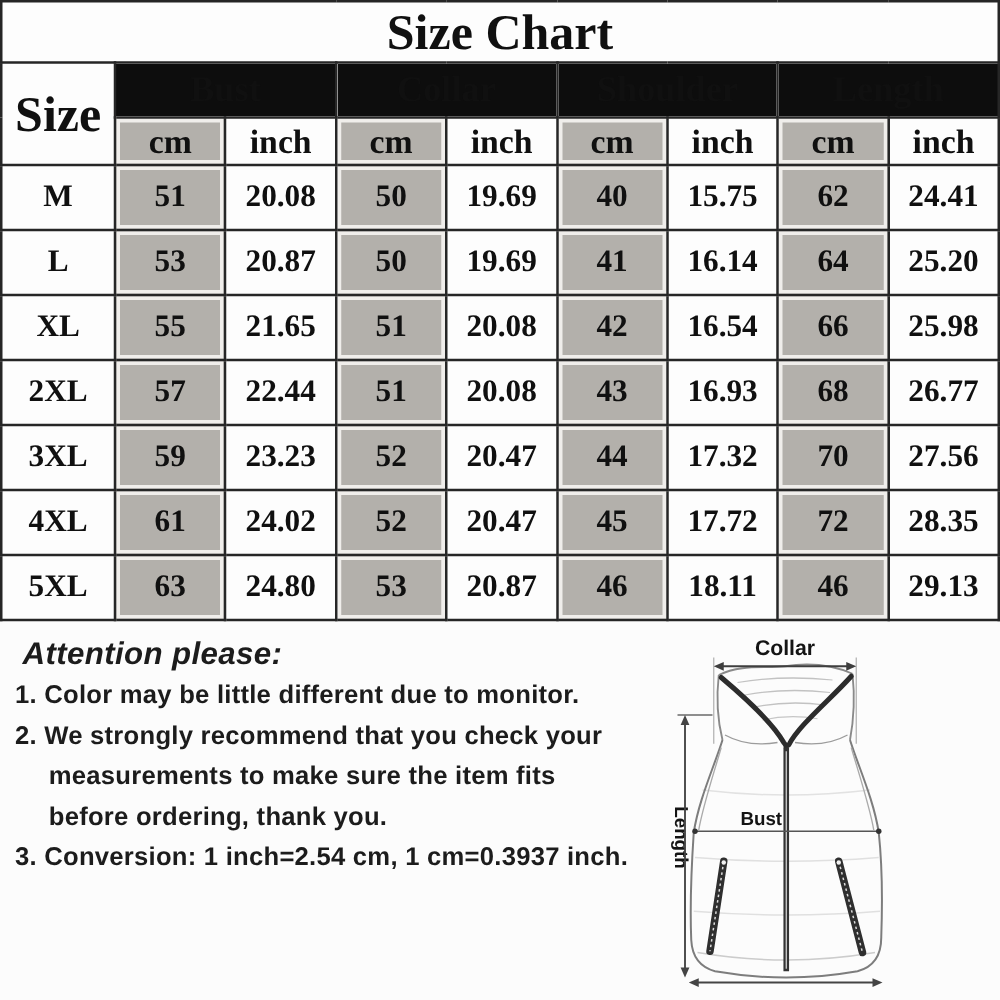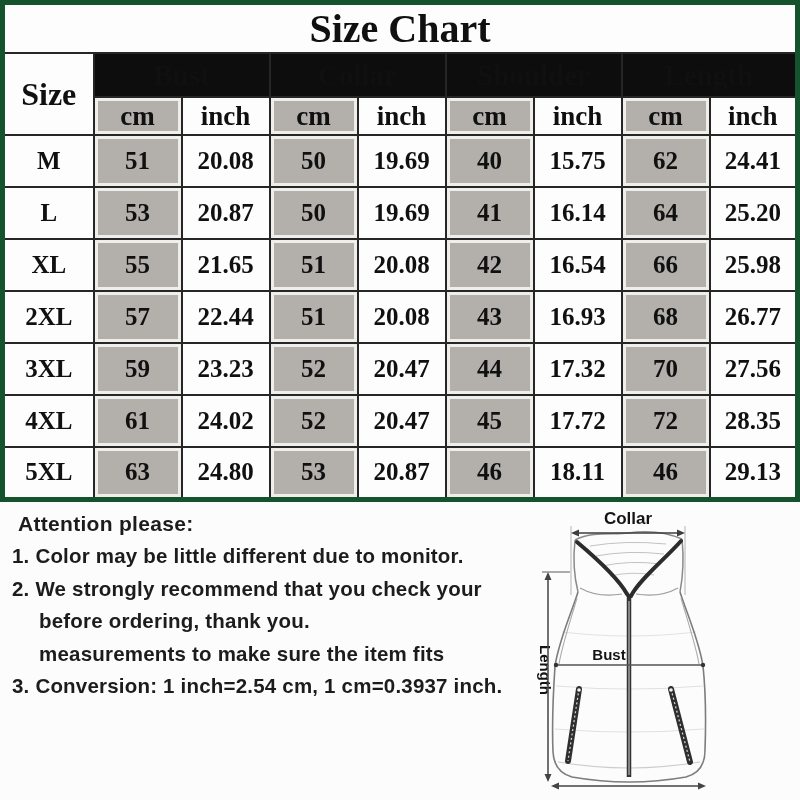--- a/index.html
+++ b/index.html
@@ -10,43 +10,43 @@
     font-family: "Liberation Serif", serif;
   }
   .sheet {
     position: relative; width: 800px; height: 800px;
     overflow: hidden; background: var(--page-bg, #fcfcfc);
   }
 
   
   table.sc {
     border-collapse: collapse; width: 800px; table-layout: fixed;
-    border: 5px solid #14532d;
+    border: 1px solid #14532d;
   }
   table.sc td {
     border: 2px solid #262626;
     text-align: center; vertical-align: middle;
     font-weight: bold; color: #101010; padding: 0;
     overflow: hidden; white-space: nowrap;
   }
   .title-cell  { height: 47px; font-size: 40px; background: #fdfdfd; }
   .group-cell  { height: 44px; background: var(--header-black, #0d0d0d); color: #f6f6f6; font-size: 29px; }
-  .corner-cell { background: #fdfdfd; font-size: 32px; }
+  .corner-cell { background: #fdfdfd; font-size: 40px; }
   .unit-cell   { height: 38px; font-size: 27px; }
   .data-row td { height: 52px; font-size: 25px; }
   .size-cell   { font-size: 27px; }
   .g { background: var(--cell-gray, #b3b0ab); box-shadow: inset 0 0 0 3px rgba(250,249,246,0.85); margin-top: 28px; }
   .w { background: #fdfdfd; }
 
   
   .notes {
     position: absolute; left: 12px; top: 507px; width: 508px;
     font-family: "Liberation Sans", sans-serif; font-weight: bold; color: #1c1c1c;
   }
-  .notes .heading { font-size: 21px; line-height: 33px; margin-left: 6px; letter-spacing: 0.3px; }
+  .notes .heading { font-size: 25px; line-height: 33px; margin-left: 6px; letter-spacing: 0.3px; font-style: italic; }
   .note-line { font-size: 20.5px; line-height: 32.6px; letter-spacing: 0.2px; }
   .note-line.cont { padding-left: 27px; }
 
   
   .vest { position: absolute; left: 518px; top: 500px; width: 282px; height: 300px; }
   .vest text {
     font-family: "Liberation Sans", sans-serif;
     font-weight: bold; fill: #141414;
   }
 </style>
@@ -159,22 +159,22 @@
       <td class="g">46</td>
       <td class="w">29.13</td>
     </tr>
   </tbody>
     </table>
 
   <div class="notes">
     <div class="heading">Attention please:</div>
     <div class="note-line">1. Color may be little different due to monitor.</div>
     <div class="note-line">2. We strongly recommend that you check your</div>
+    <div class="note-line cont">measurements to make sure the item fits</div>
     <div class="note-line cont">before ordering, thank you.</div>
-    <div class="note-line cont">measurements to make sure the item fits</div>
     <div class="note-line">3. Conversion: 1 inch=2.54 cm, 1 cm=0.3937 inch.</div>
   </div>
 
   <svg class="vest" viewBox="0 0 282 300">
 
     <path d="M44,132 Q111,140 178,132" stroke="#e2e2e2" stroke-width="1.2" fill="none"></path>
     <path d="M38,186 Q111,192 185,186" stroke="#e0e0e0" stroke-width="1.2" fill="none"></path>
     <path d="M37,229 Q111,235 186,229" stroke="#e0e0e0" stroke-width="1.2" fill="none"></path>
     <path d="M40,262 Q111,274 182,262" stroke="#cccccc" stroke-width="1.1" fill="none"></path>
 

